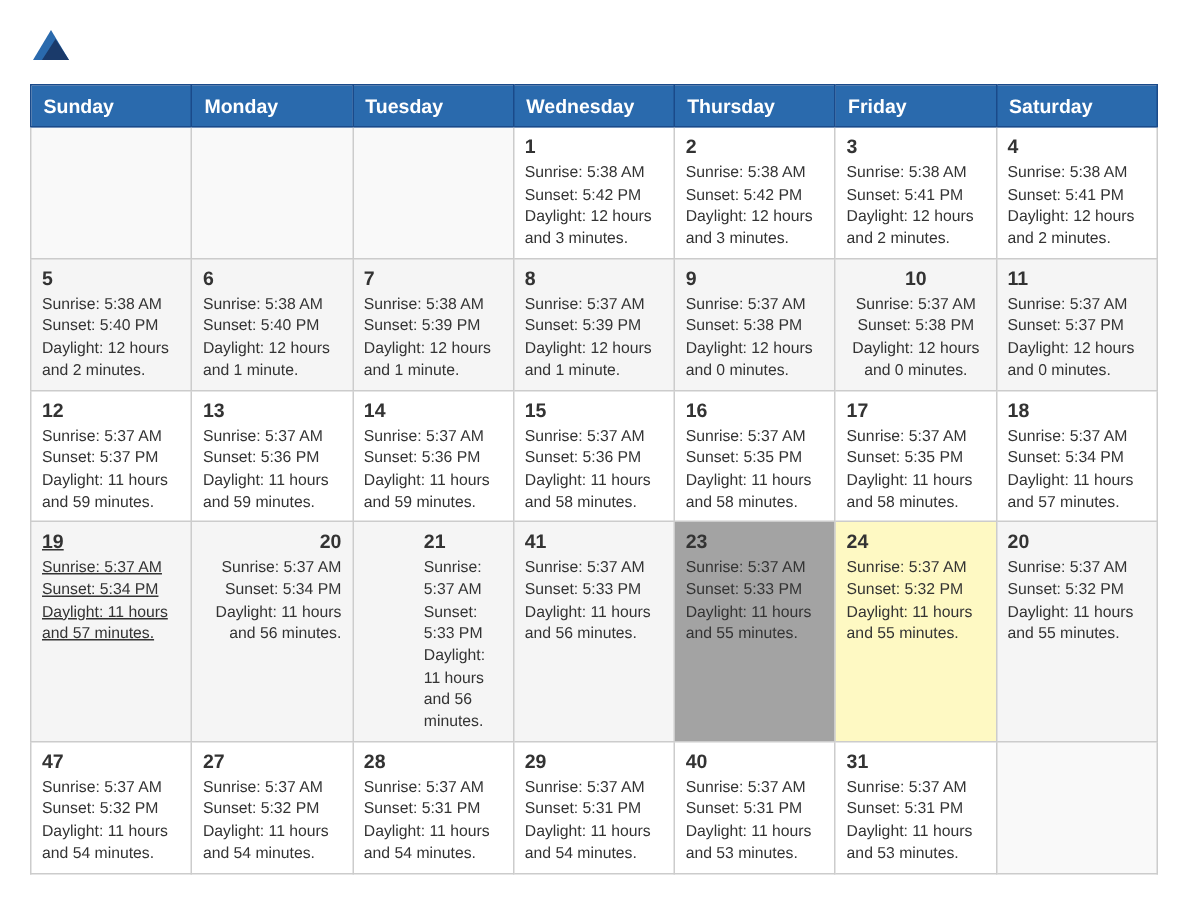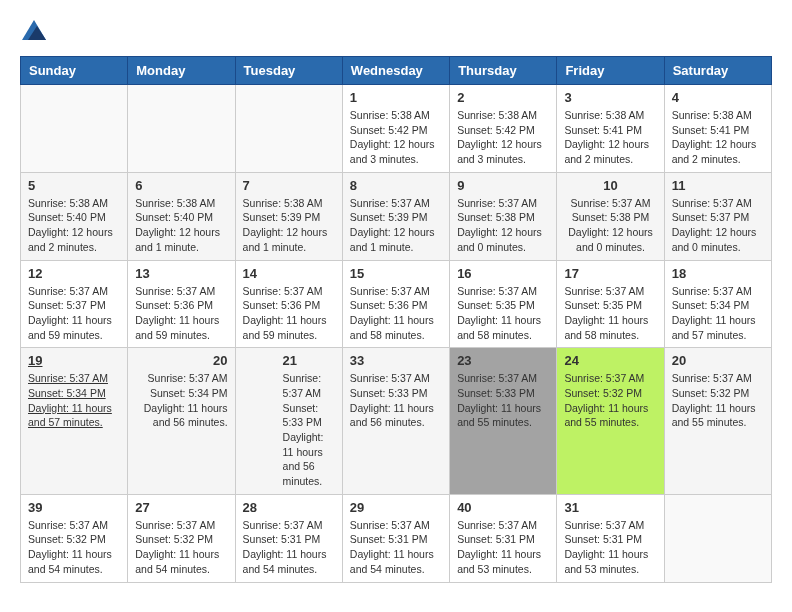--- a/index.html
+++ b/index.html
@@ -281,51 +281,51 @@
 and 56 minutes.</div>
         </td>
         <td style="background: rgb(245, 245, 245); padding-left: 47px;">
           <span class="day-number">21</span>
           <div class="day-info" style="white-space: pre-line;">Sunrise: 5:37 AM
 Sunset: 5:33 PM
 Daylight: 11 hours
 and 56 minutes.</div>
         </td>
         <td style="background: rgb(245, 245, 245);">
-          <span class="day-number">33</span>
+          <span class="day-number">41</span>
           <div class="day-info" style="white-space: pre-line;">Sunrise: 5:37 AM
 Sunset: 5:33 PM
 Daylight: 11 hours
 and 56 minutes.</div>
         </td>
         <td style="background: #a3a3a3;">
           <span class="day-number">23</span>
           <div class="day-info" style="white-space: pre-line;">Sunrise: 5:37 AM
 Sunset: 5:33 PM
 Daylight: 11 hours
 and 55 minutes.</div>
         </td>
-        <td style="background: #bef264;">
+        <td style="background: #fef9c3;">
           <span class="day-number">24</span>
           <div class="day-info" style="white-space: pre-line;">Sunrise: 5:37 AM
 Sunset: 5:32 PM
 Daylight: 11 hours
 and 55 minutes.</div>
         </td>
         <td style="background: rgb(245, 245, 245);">
           <span class="day-number">20</span>
           <div class="day-info" style="white-space: pre-line;">Sunrise: 5:37 AM
 Sunset: 5:32 PM
 Daylight: 11 hours
 and 55 minutes.</div>
         </td>
       </tr>
       <tr>
         <td>
-          <span class="day-number">39</span>
+          <span class="day-number">47</span>
           <div class="day-info" style="white-space: pre-line;">Sunrise: 5:37 AM
 Sunset: 5:32 PM
 Daylight: 11 hours
 and 54 minutes.</div>
         </td>
         <td>
           <span class="day-number">27</span>
           <div class="day-info" style="white-space: pre-line;">Sunrise: 5:37 AM
 Sunset: 5:32 PM
 Daylight: 11 hours

